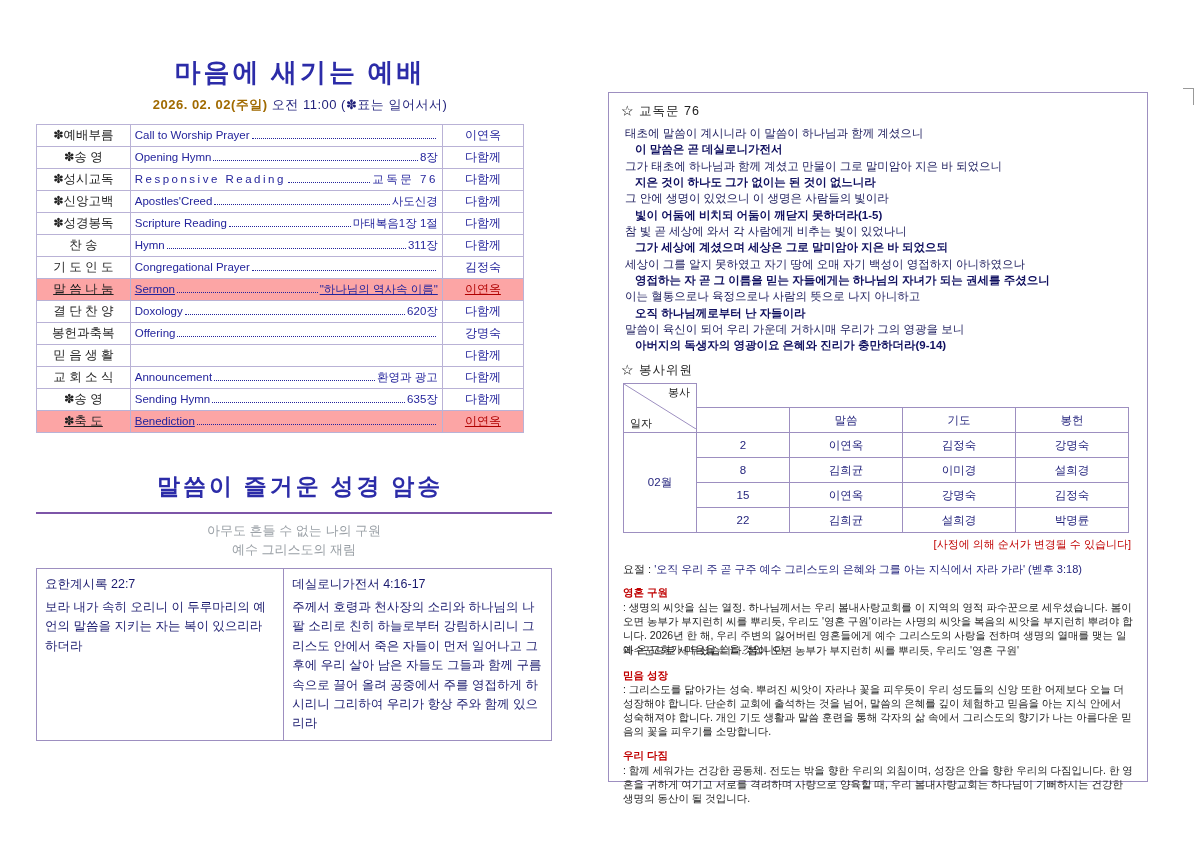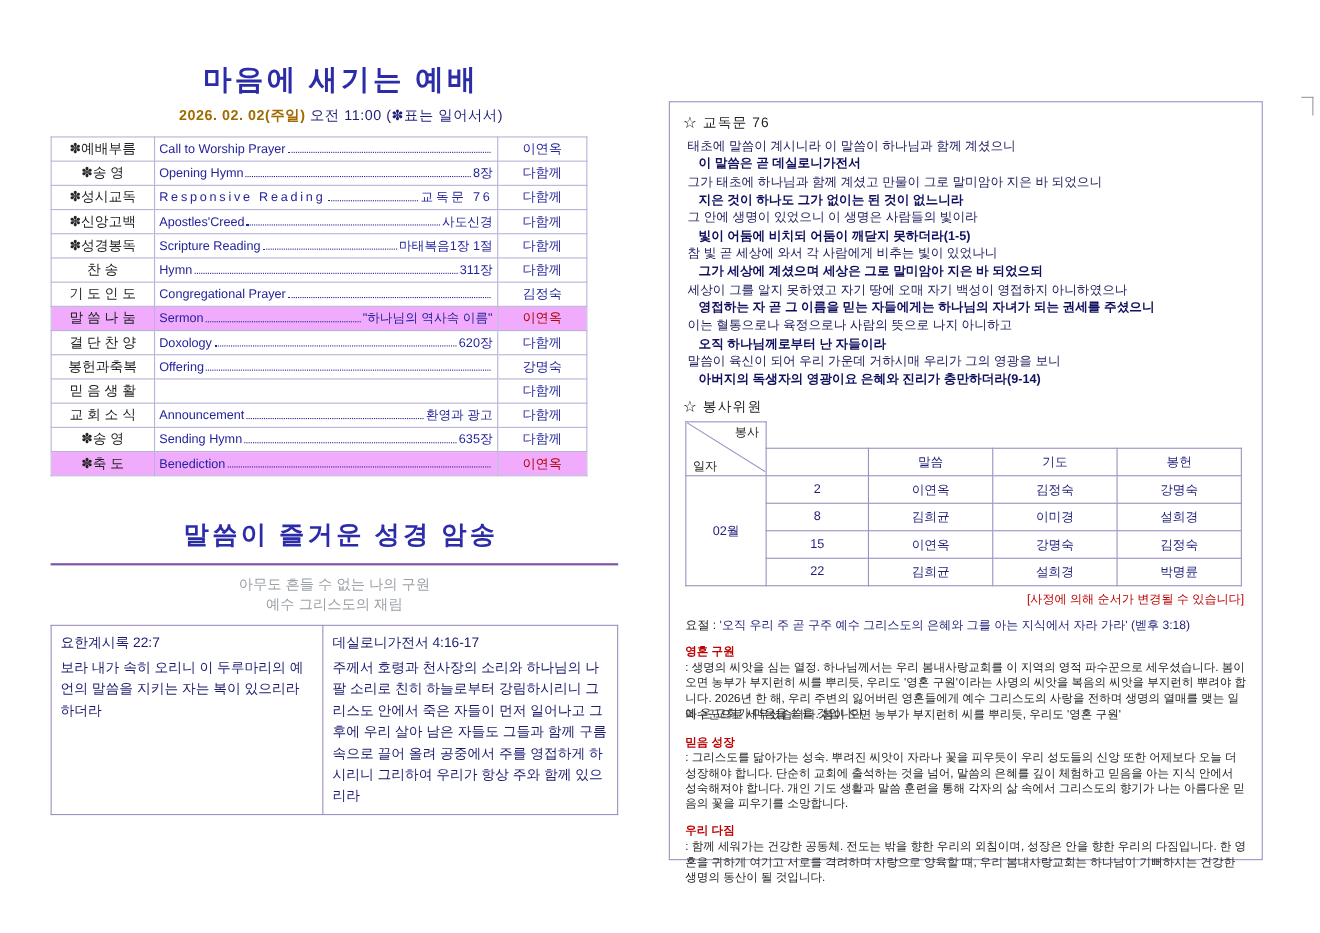--- a/index.html
+++ b/index.html
@@ -15,21 +15,21 @@
     position: relative;
     overflow: hidden;
   }
   .page {
     position: absolute;
     inset: 0;
   }
   
   .left-col {
     position: absolute;
-    left: 40px;
+    left: 30px;
     top: 55px;
     width: 540px;
   }
   .title-main {
     text-align: center;
     color: #2c2ca8;
     font-size: 26px;
     font-weight: bold;
     letter-spacing: 3px;
     font-family: "Liberation Serif", serif;
@@ -92,21 +92,22 @@
   .row-eng .tail {
     white-space: nowrap;
   }
   td.c-name {
     width: 84px;
     text-align: center;
     color: #24249c;
     font-size: 12px;
   }
   tr.hl td {
-    background: #f0abfc;
+    background: #fca5a5;
+    text-decoration: underline;
   }
   tr.hl td.c-name { color: #b00000; }
   .spaced { letter-spacing: 2.5px; }
   
   .memory-title {
     text-align: center;
     color: #2c2ca8;
     font-size: 23px;
     font-weight: bold;
     letter-spacing: 3px;

